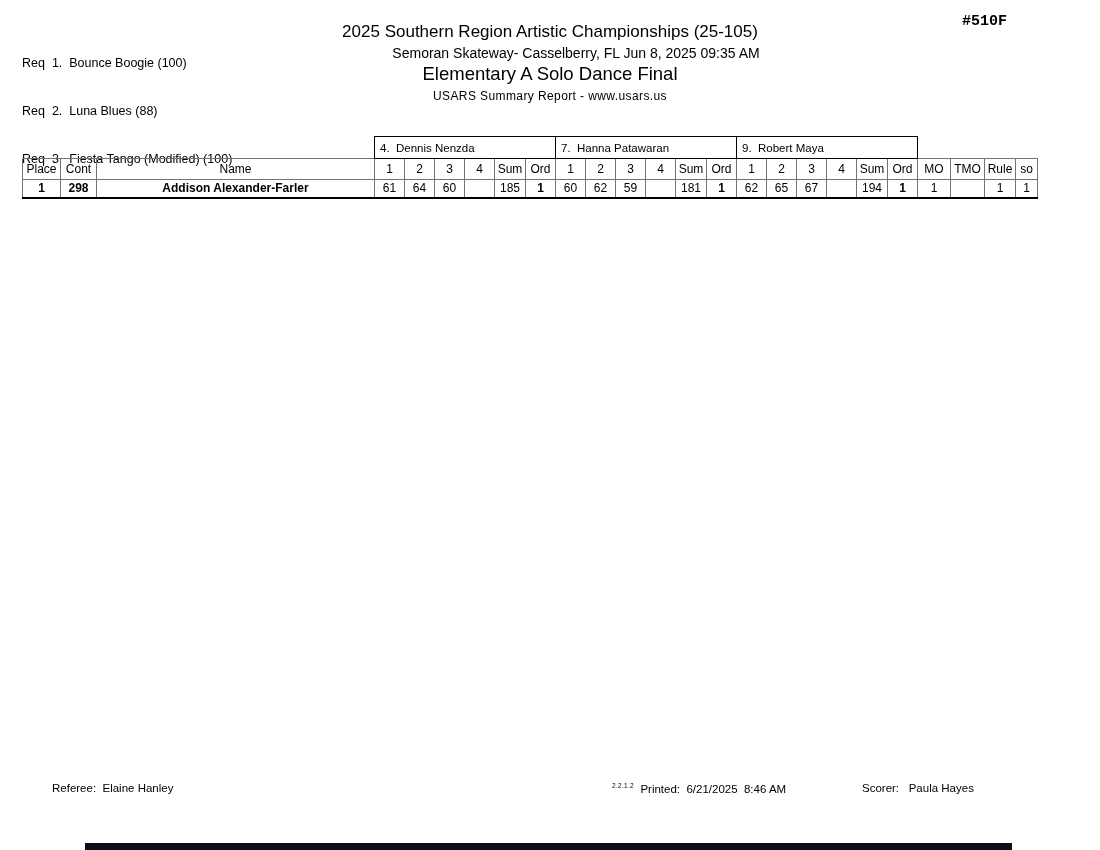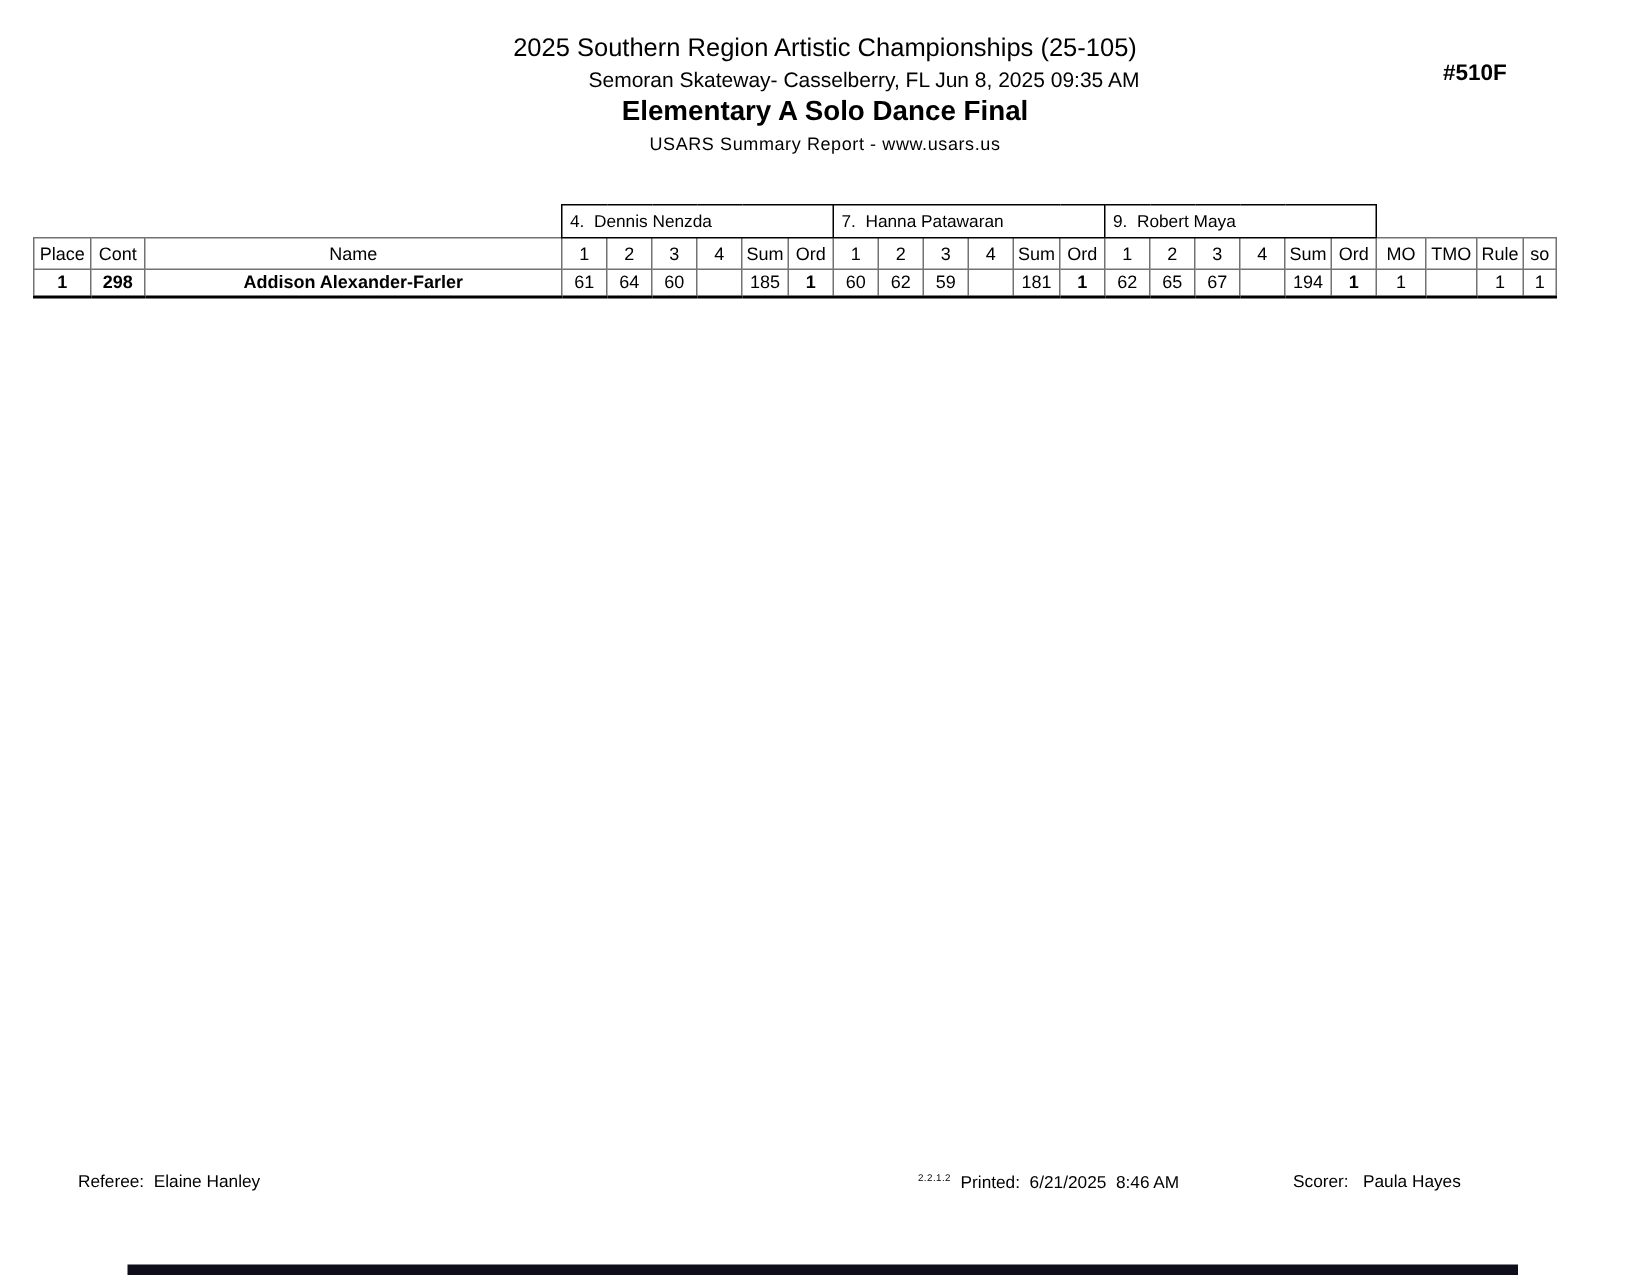--- a/index.html
+++ b/index.html
@@ -7,23 +7,23 @@
   body { font-family:"Liberation Sans", sans-serif; color:#000; }
   .page { position:relative; width:1100px; height:850px; background:#fff; overflow:hidden; }
 
   
   .req-block { position:absolute; left:22px; top:23px; font-size:12.5px; line-height:16px; white-space:pre; }
 
   
   .hdr-center { position:absolute; left:0; top:0; width:1100px; text-align:center; }
   .title-main  { position:absolute; top:22px;  left:0; width:100%; font-size:17px;   font-weight:normal; }
   .title-venue { position:absolute; top:45px;  left:0; width:100%; font-size:14px;margin-left:26px; }
-  .title-event { position:absolute; top:63px;  left:0; width:100%; font-size:18.5px; font-weight:bold; }
+  .title-event { position:absolute; top:63px;  left:0; width:100%; font-size:18.5px; font-weight:normal; }
   .title-report{ position:absolute; top:89px;  left:0; width:100%; font-size:12px; letter-spacing:0.4px; }
-  .event-num { position:absolute; left:962px; top:40px; font-size:15px; font-weight:bold; }
+  .event-num { position:absolute; left:962px; top:13px; font-size:15px; font-weight:bold;font-family:Liberation Mono, monospace; }
 
   
   table.results { position:absolute; left:22px; top:136px; border-collapse:collapse; table-layout:fixed; font-size:12px; }
   table.results td { border:1px solid #737373; text-align:center; vertical-align:middle; padding:0; height:20px; overflow:hidden; white-space:pre; }
   tr.jrow td { border:none; height:22px; }
   tr.jrow td.jname { border:1px solid #000; text-align:left; padding-left:5px; font-size:11.5px; }
   tr.hrow td { height:21px; }
   td.ltxt { text-align:left; padding-left:5px;margin-left:28px; }
   td.ord { border-left:3px solid #000; border-right:3px solid #000; }
   tr.drow td { height:18px; border-bottom:2px solid #000; }
@@ -38,20 +38,25 @@
   .version { font-size:6.5px; vertical-align:5px; letter-spacing:0.3px; }
 
   
   .bottom-bar { position:absolute; left:85px; top:843px; width:927px; height:7px; background:#0e0e1a; }
 </style>
 </head>
 <body>
 
 <div class="page">
 
+  <div class="req-block">
+    <div>Req  1.  Bounce Boogie (100)</div>
+    <div>Req  2.  Luna Blues (88)</div>
+    <div>Req  3.  Fiesta Tango (Modified) (100)</div>
+  </div>
 
   <div class="hdr-center">
     <div class="title-main">2025 Southern Region Artistic Championships (25-105)</div>
     <div class="title-venue">Semoran Skateway- Casselberry, FL  Jun 8, 2025  09:35 AM</div>
     <div class="title-event">Elementary A Solo Dance Final</div>
     <div class="title-report">USARS Summary Report - www.usars.us</div>
   </div>
 
   <div class="event-num">#510F</div>
 

